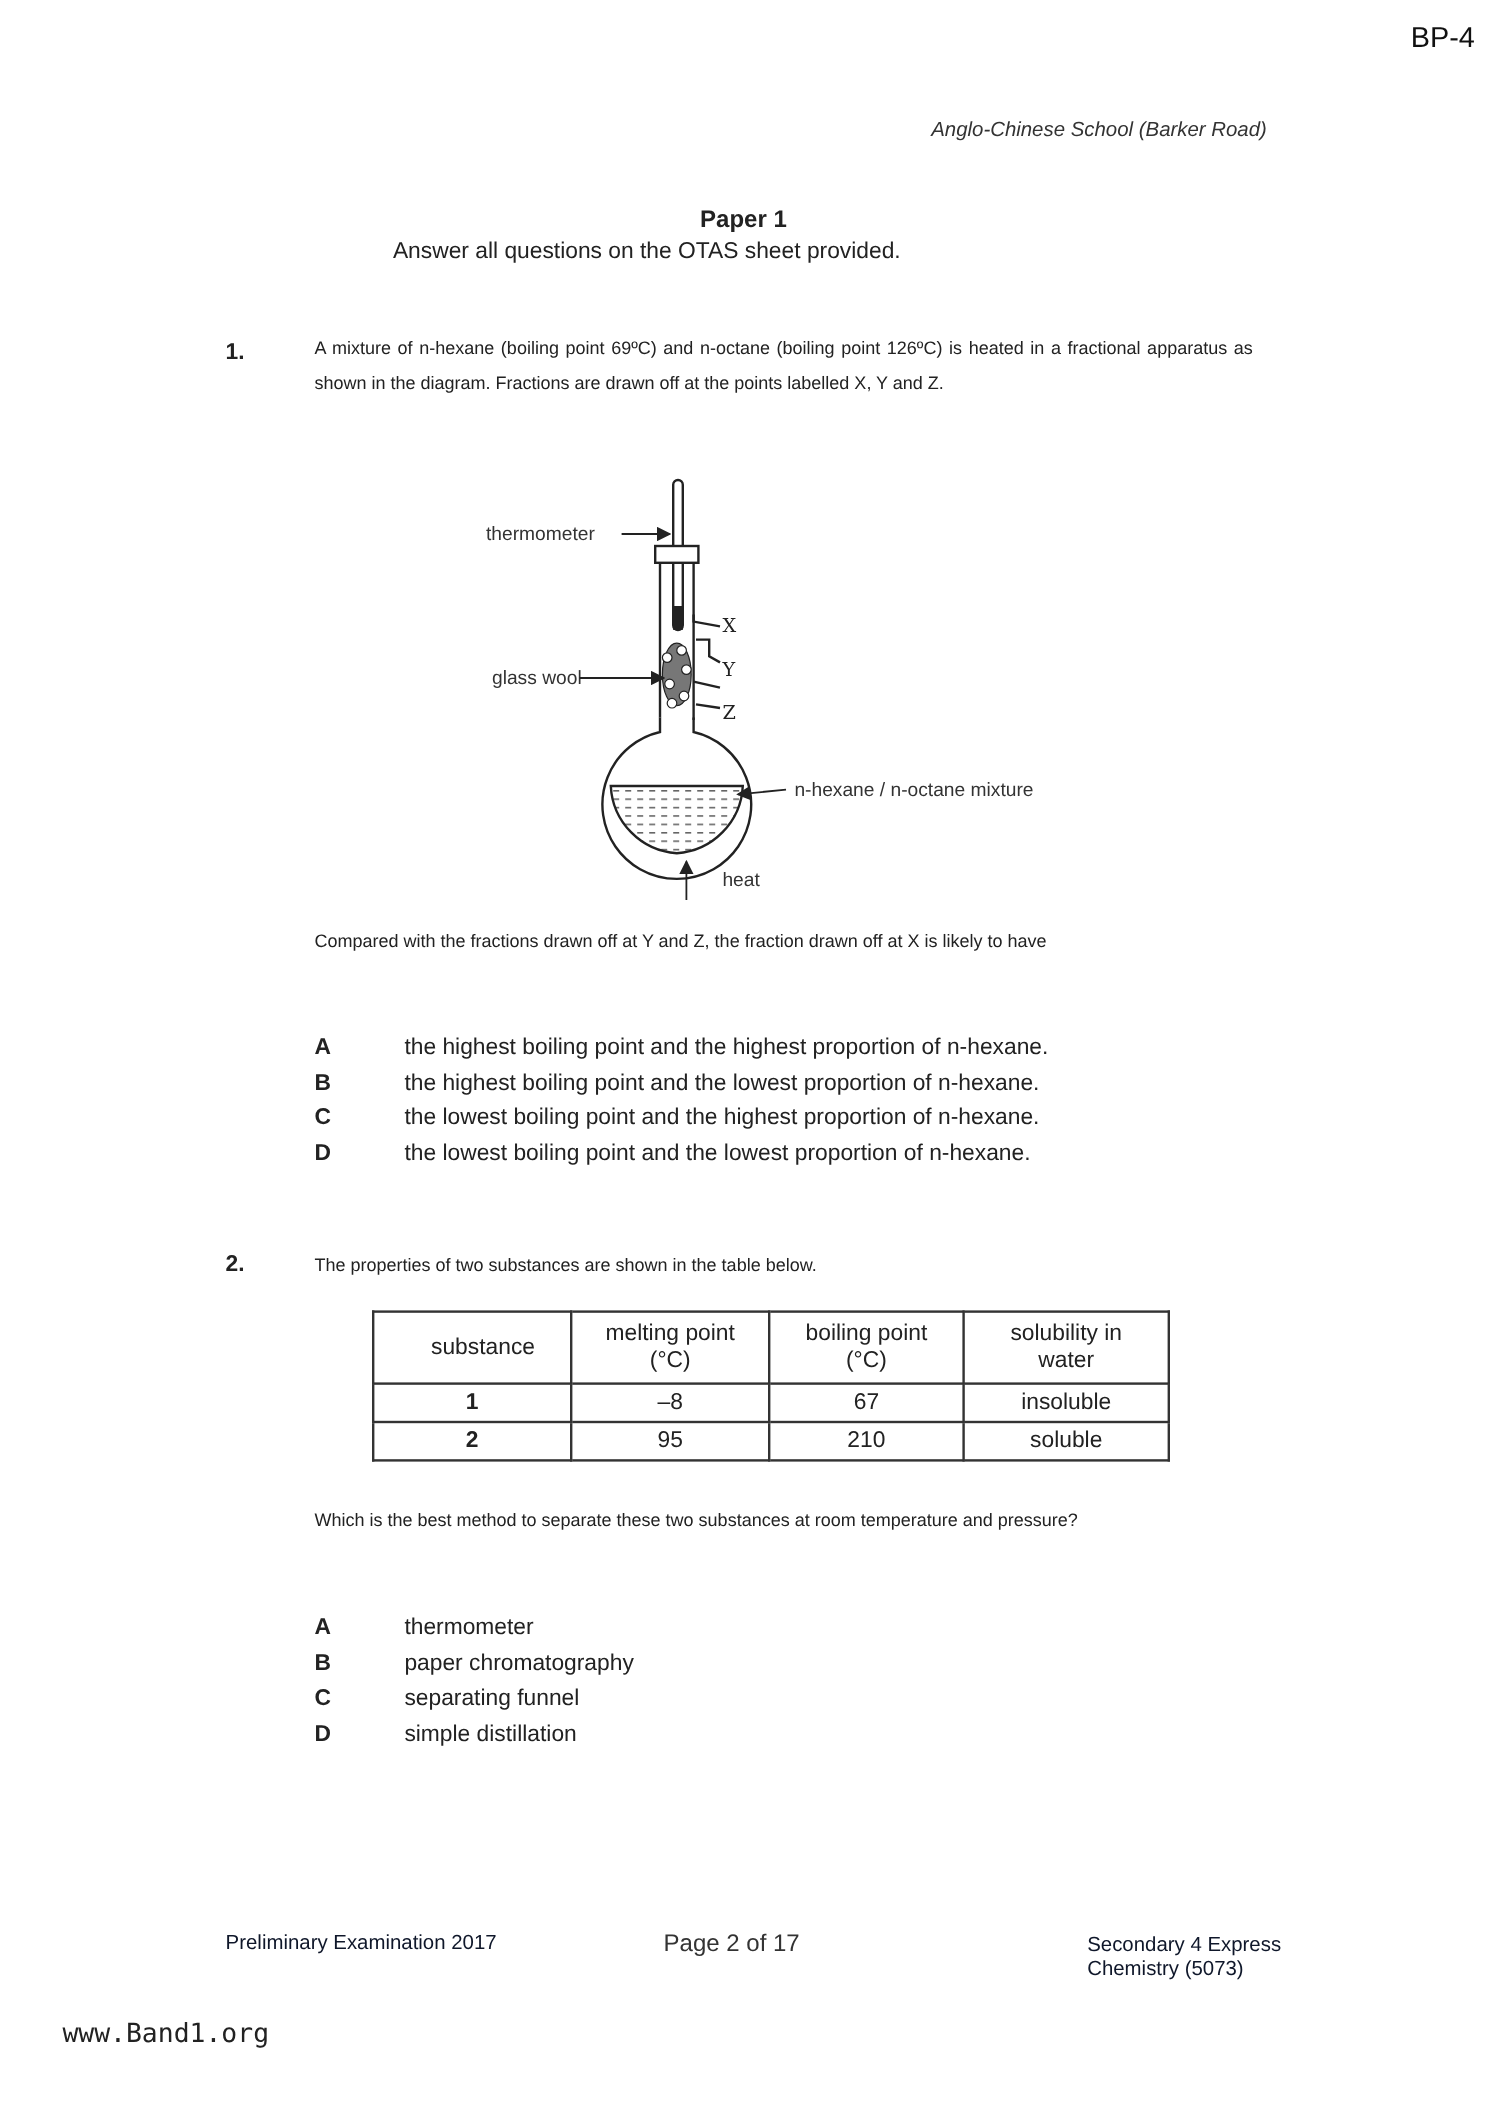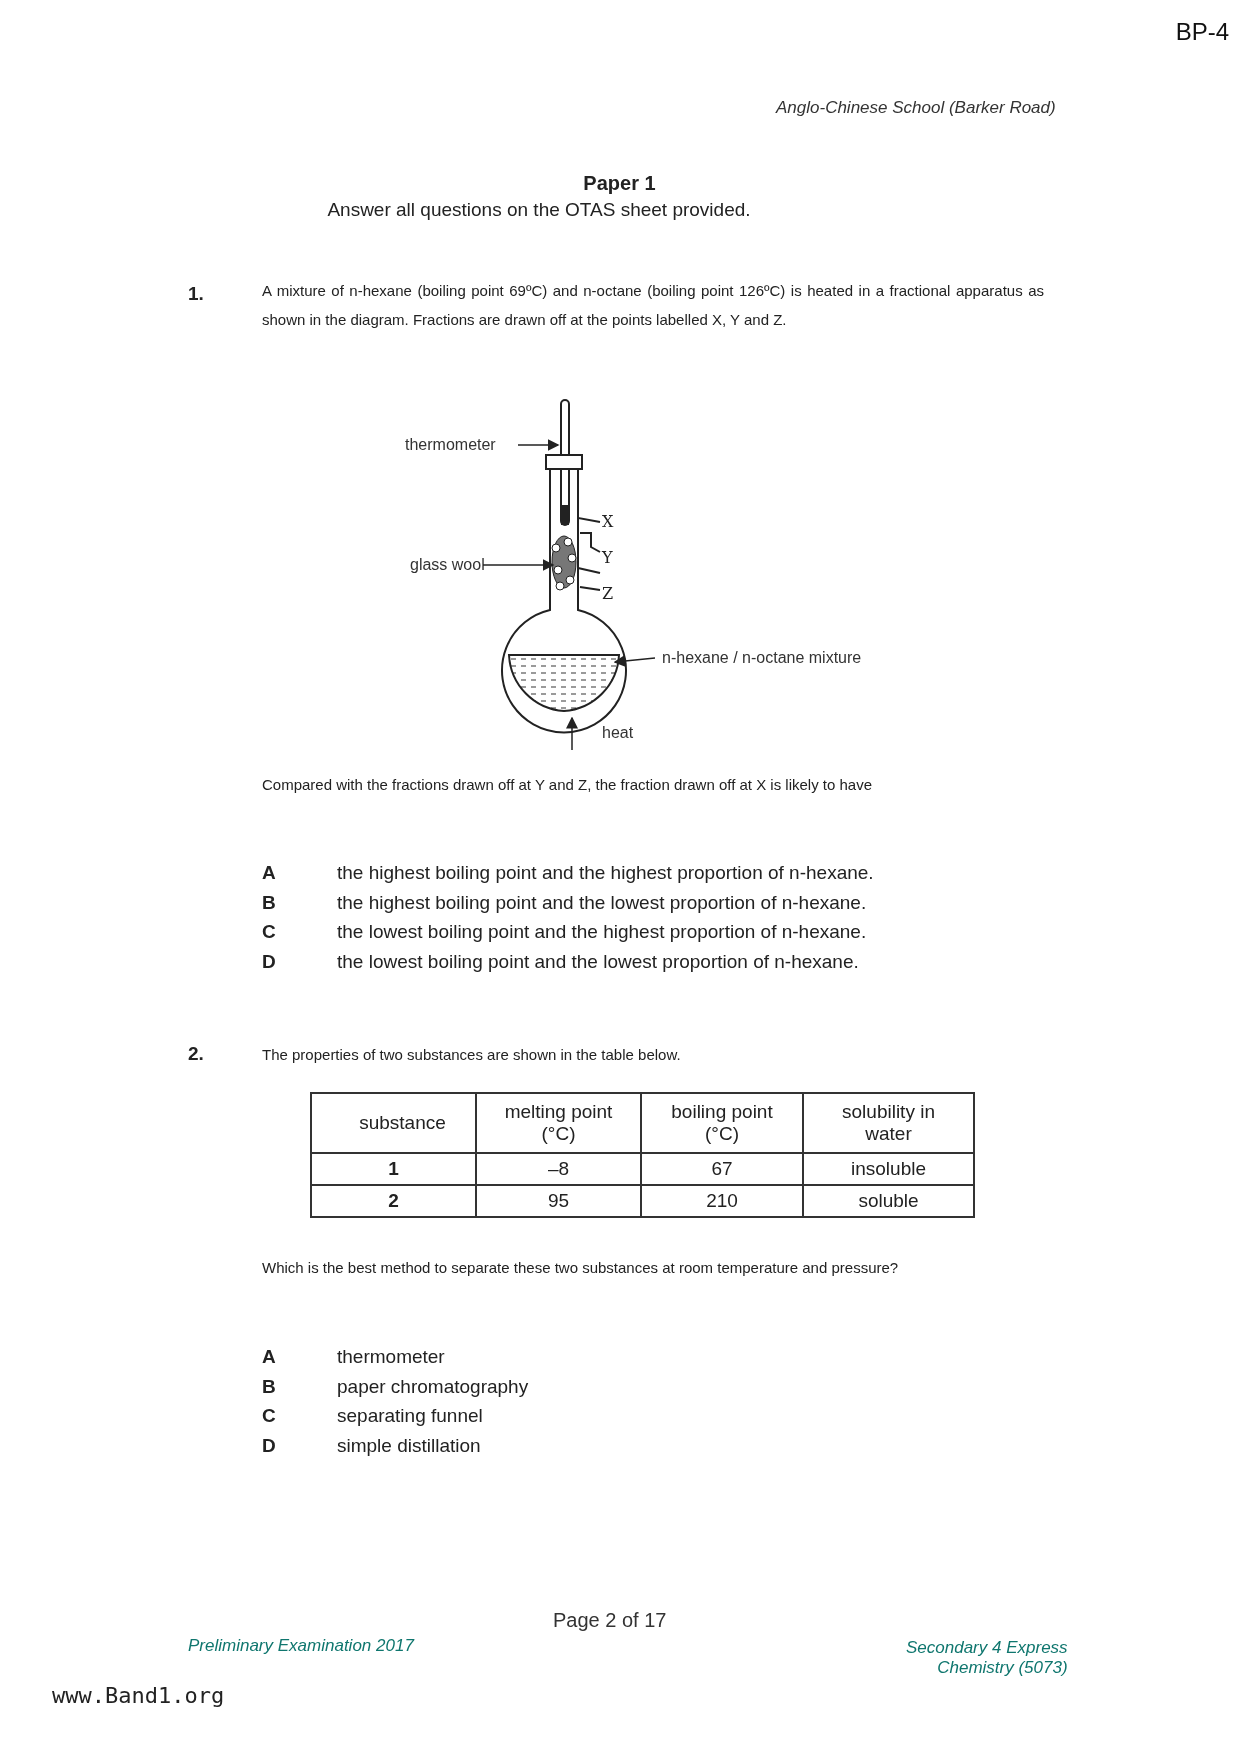--- a/index.html
+++ b/index.html
@@ -9,21 +9,21 @@
   .bp { right:10px; top:18px; font-size:24px; color:#111; }
   .school { left:776px; top:98px; font-size:17px; font-style:italic; color:#333; }
   .paper-title { left:0; width:1239px; top:172px; text-align:center; font-size:20px; font-weight:bold; }
   .paper-sub { left:0; width:1078px; top:199px; text-align:center; font-size:19px; }
   .qnum { font-size:19px; font-weight:bold; }
   .qtext { font-size:15px; line-height:29px; text-align:justify; }
   .opt { font-size:19px; line-height:29.5px; display:flex; }
   .opt .l { width:75px; font-weight:bold; }
   table.props { border-collapse:collapse; font-size:19px; }
   table.props td { border:2px solid #333; text-align:center; padding:0; }
-  .foot { font-size:17px; font-style:italic; color:#0f766e;margin-top:27px; }
+  .foot { font-size:17px; color:#0f172a; }
   .site { font-family:"DejaVu Sans Mono", monospace; font-size:22px; left:52px; top:1683px; color:#222; }
   .diagram-label { font-size:16px; font-family:"Liberation Sans", sans-serif; fill:#333; }
   .serif-lbl { font-family:"DejaVu Serif", serif; font-size:16px; fill:#222; }
 </style>
 </head>
 <body>
 
 <div class="abs bp">BP-4</div>
 <div class="abs school">Anglo-Chinese School (Barker Road)</div>
 <div class="abs paper-title">Paper 1</div>
@@ -161,17 +161,17 @@
       <span>separating funnel</span>
     </div>
   <div class="opt">
       <span class="l">D</span>
       <span>simple distillation</span>
     </div>
 </div>
 
 <div class="abs foot" style="left:188px; top:1609px;">Preliminary Examination 2017</div>
 <div class="abs" style="left:553px; top:1609px; font-size:20px; color:#333;">Page 2 of 17</div>
-<div class="abs foot" style="left:906px; top:1611px;text-align:right;">
+<div class="abs foot" style="left:906px; top:1611px;">
   <div>Secondary 4 Express</div>
   <div>Chemistry (5073)</div>
 </div>
 <div class="abs site">www.Band1.org</div>
 
 </body></html>

